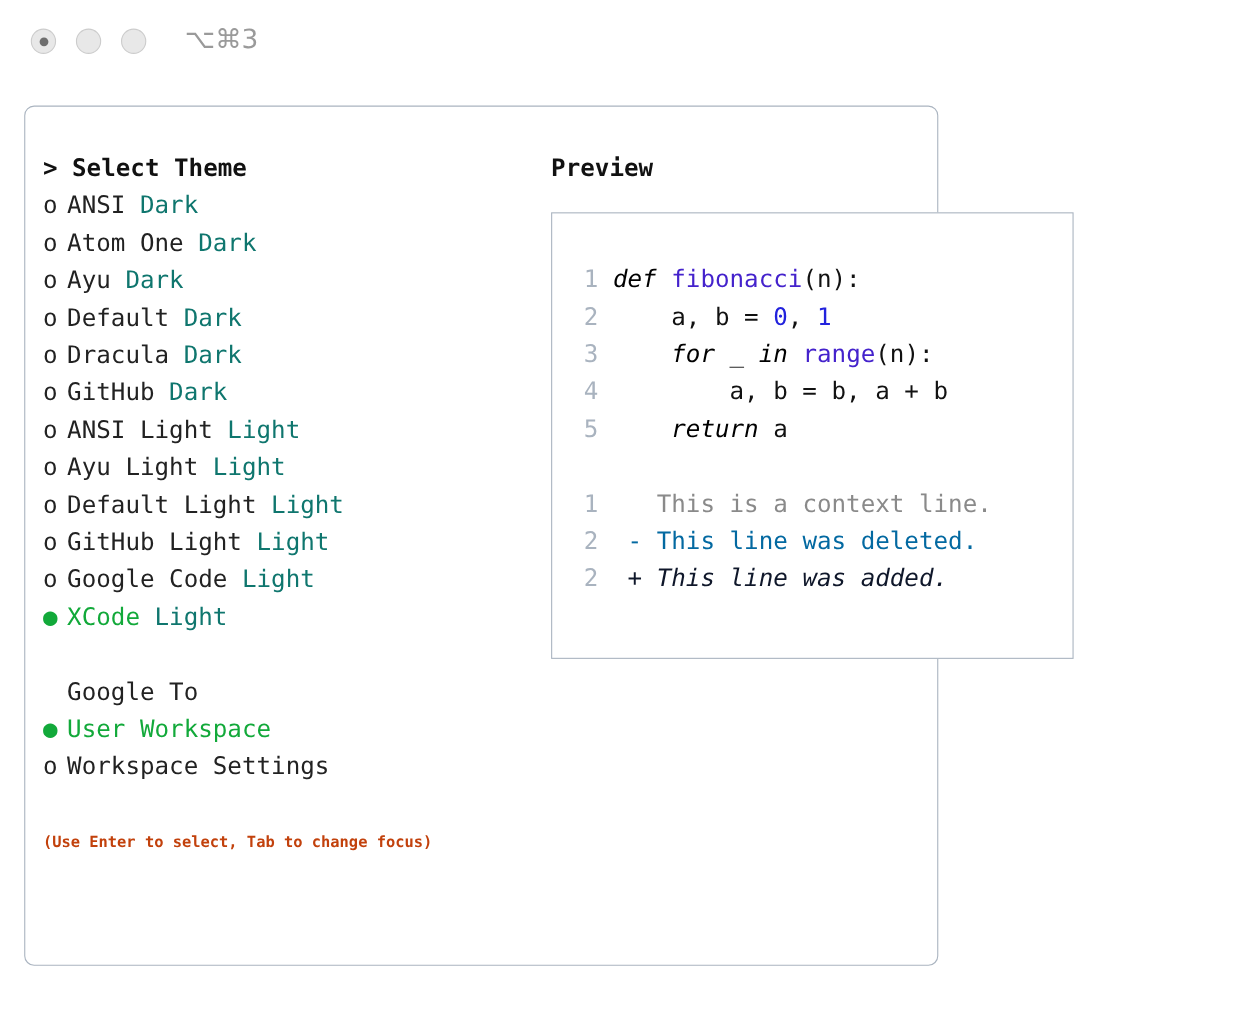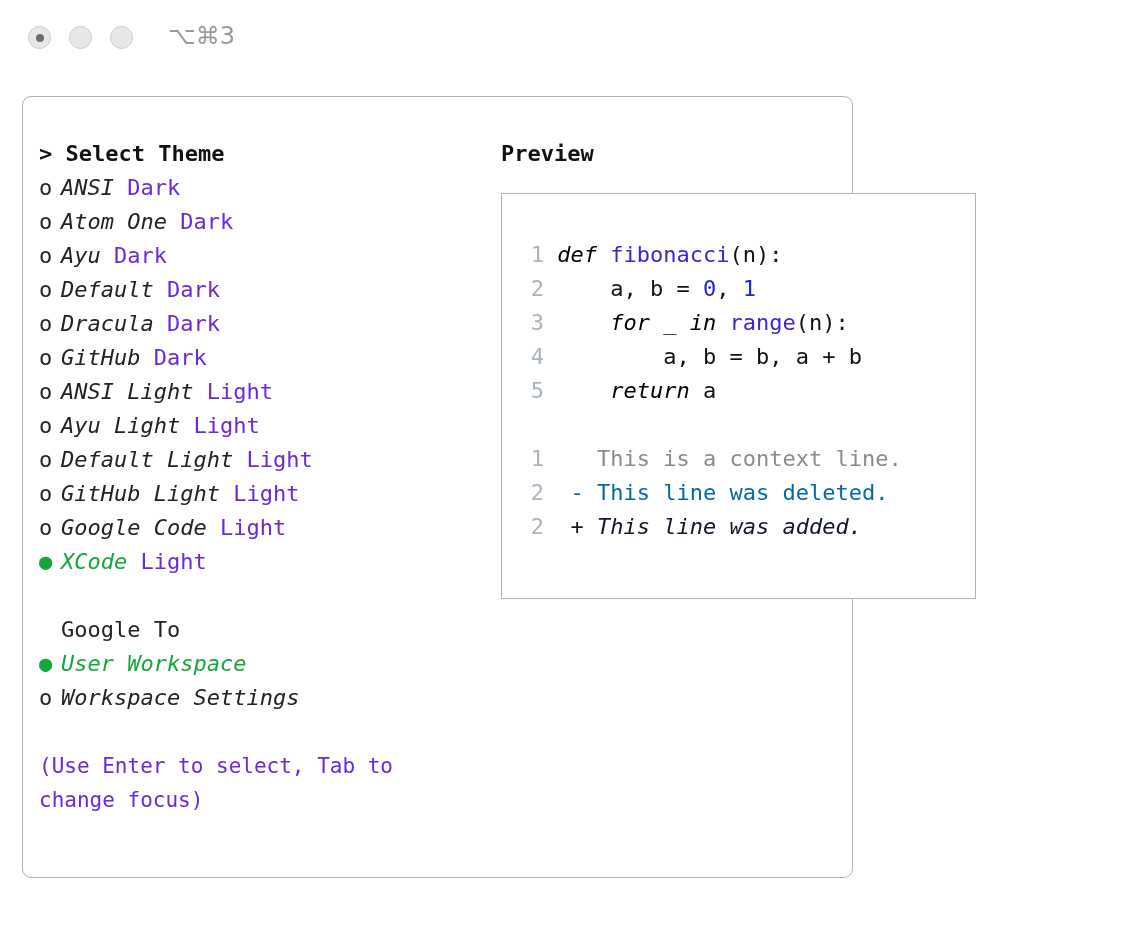--- a/index.html
+++ b/index.html
@@ -90,44 +90,44 @@
     color: #222222;
     white-space: pre;
     display: block;
   }
   .opt-marker {
     display: inline-block;
     width: 22px;
   }
   .opt-label {
     color: #222222;
-    font-style: italic;
   }
   .opt-row.selected .opt-marker,
   .opt-row.selected .opt-label {
     color: #12a93a;
   }
   .opt-suffix {
-    color: #6d28d9;
+    color: #0f766e;
   }
   .section-heading {
     font-size: 22px;
     line-height: 34px;
     color: #222222;
     white-space: pre;
     padding-left: 22px;
   }
   .spacer-row { height: 34px; }
   #hint-text {
     margin-top: 34px;
-    font-size: 21px;
-    line-height: 34px;
-    color: #6d28d9;
+    font-size: 14px;
+    line-height: 34px;
+    color: #c2410c;
     width: 400px;
     word-spacing: 0px;
+    font-weight: bold;
   }
 
   
   #preview-column {
     position: absolute;
     left: 478px; top: 40px;
     width: 490px;
   }
   #preview-box {
     margin-top: 22px;

